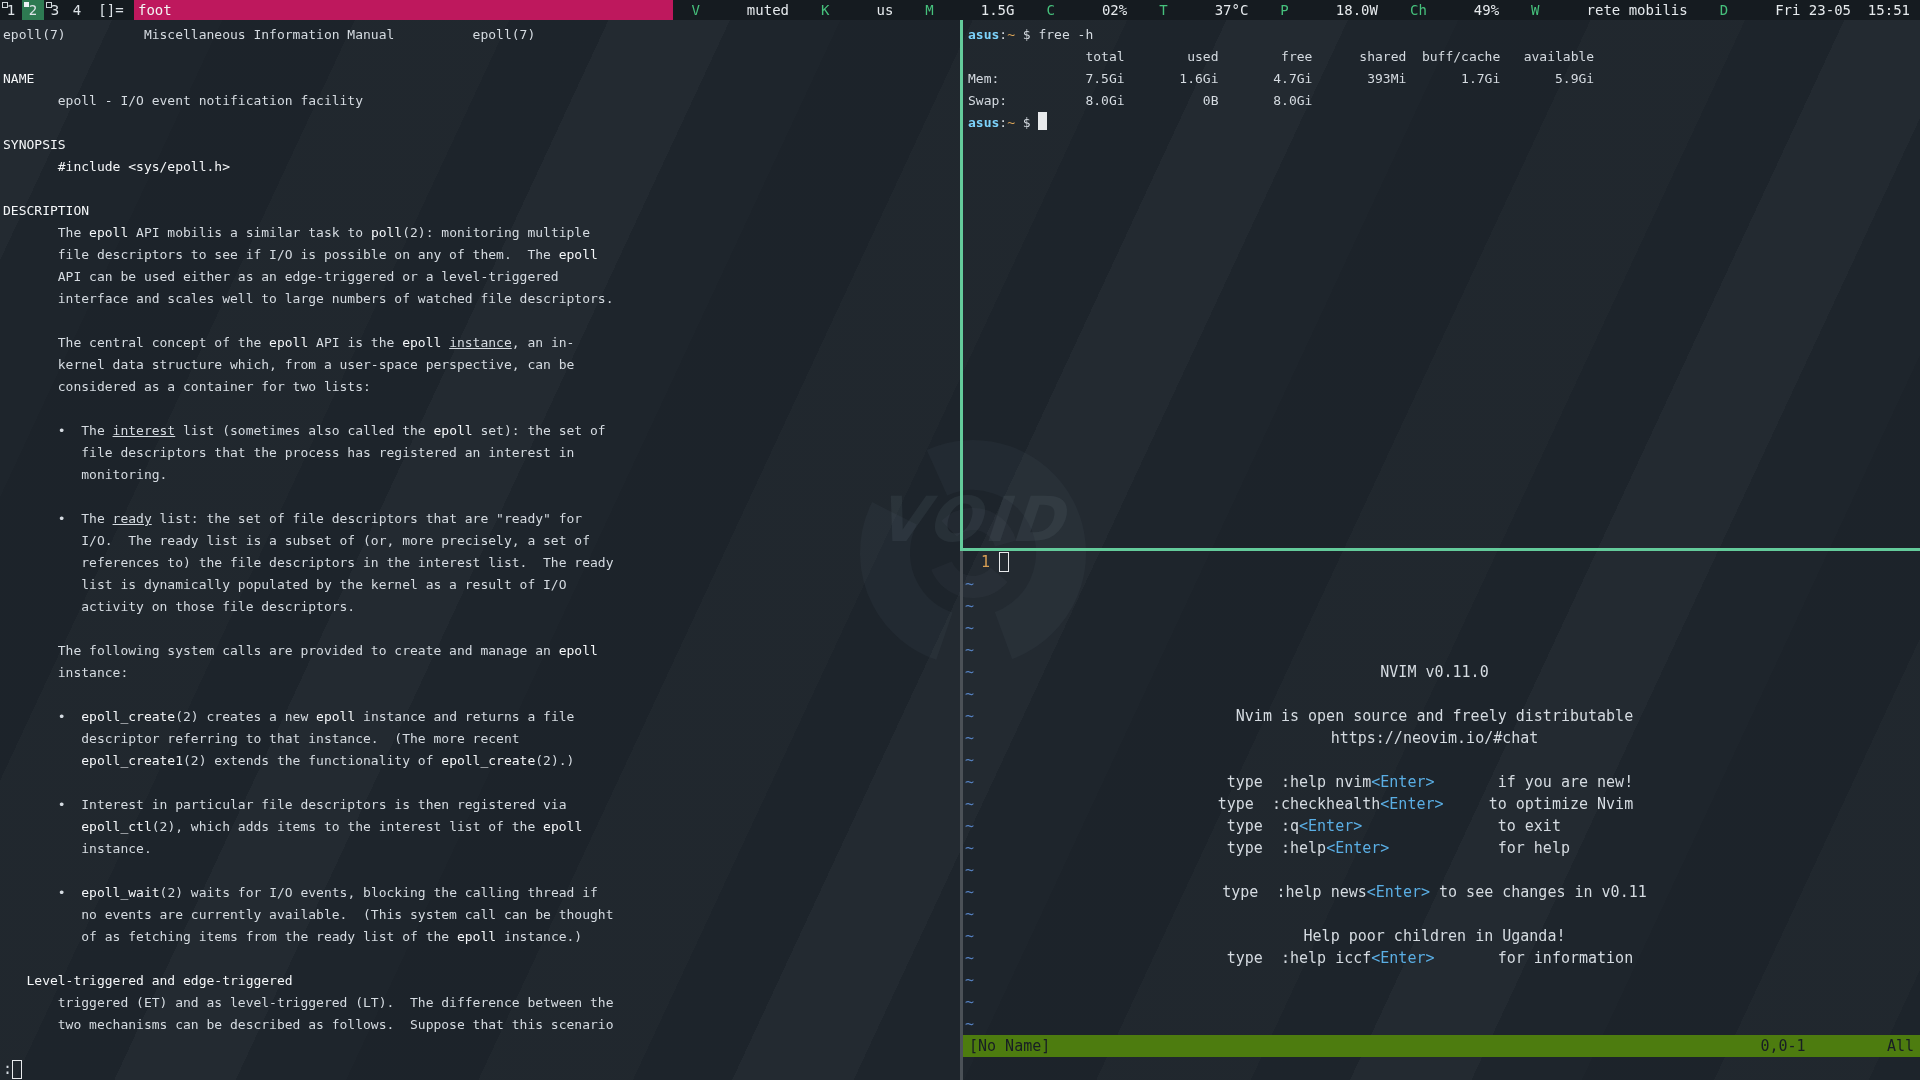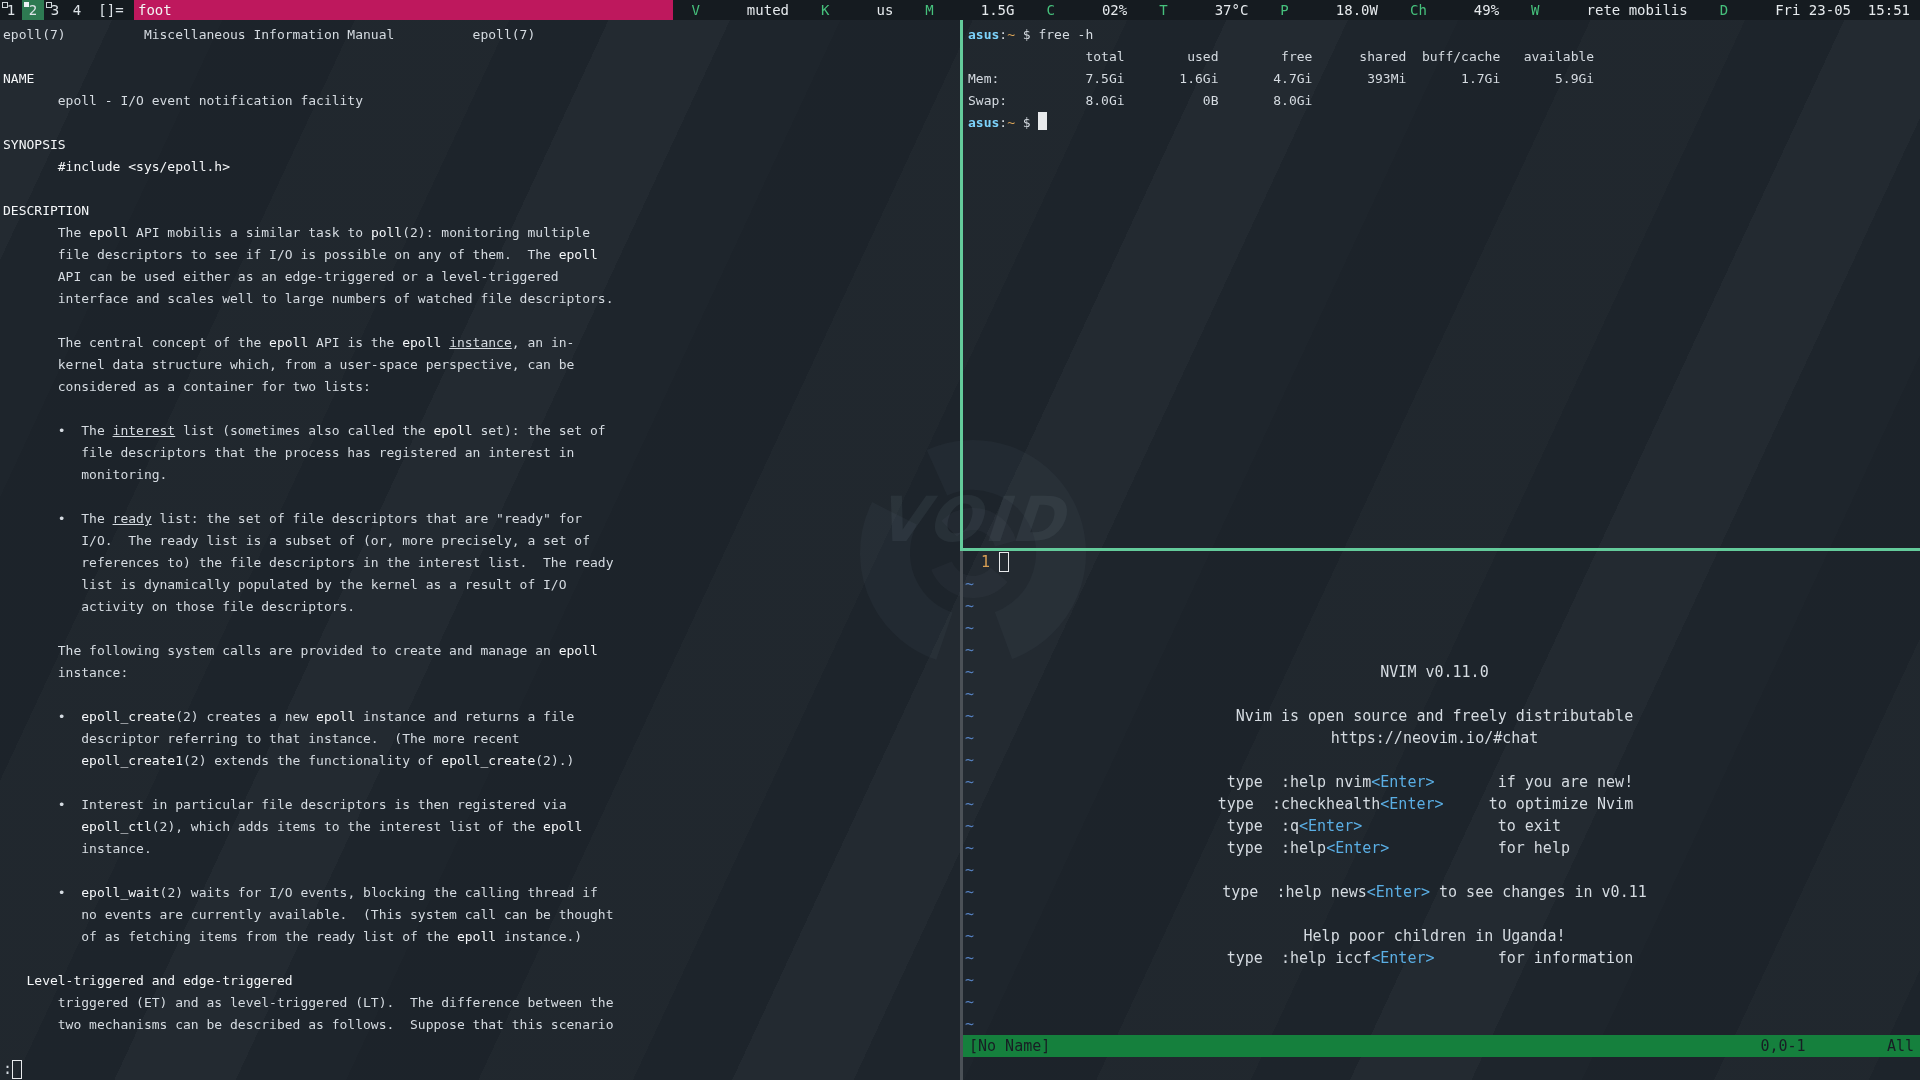--- a/index.html
+++ b/index.html
@@ -50,21 +50,21 @@
   .prompt-sep{color:#d5dbe1;}
   .prompt-path{color:#d9a357;}
 
   .pane.rbot{left:960px;top:551px;width:960px;height:529px;box-sizing:border-box;
     border-left:3px solid #4b5157;}
   .nrow{position:relative;height:22px;line-height:22px;font-size:15px;white-space:pre;}
   .nrow .tilde{position:absolute;left:2px;color:#5580c0;}
   .nrow .centered{position:absolute;left:0;right:14px;text-align:center;color:#d5dbe1;}
   .nrow .gutter{position:absolute;left:0;color:#d79f54;}
   .statusline{position:absolute;left:0;right:0;top:484px;height:22px;line-height:22px;
-    background:#15803d;color:#181e24;font-size:15px;display:flex;
+    background:#4d7c0f;color:#181e24;font-size:15px;display:flex;
     justify-content:space-between;padding:0 6px;white-space:pre;text-align:center;}
   .cmdline{position:absolute;left:0;right:0;top:506px;height:23px;}
 
   
   .cursor{display:inline-block;width:9px;height:18px;vertical-align:-3px;}
   .cursor.block{background:#e8eaec;}
   .cursor.hollow{box-sizing:border-box;border:1.5px solid #e8eaec;width:10px;height:19px;}
   .ncursor{position:absolute;left:36px;top:1px;width:10px;height:20px;
     box-sizing:border-box;border:1.5px solid #e8eaec;}
 </style>

